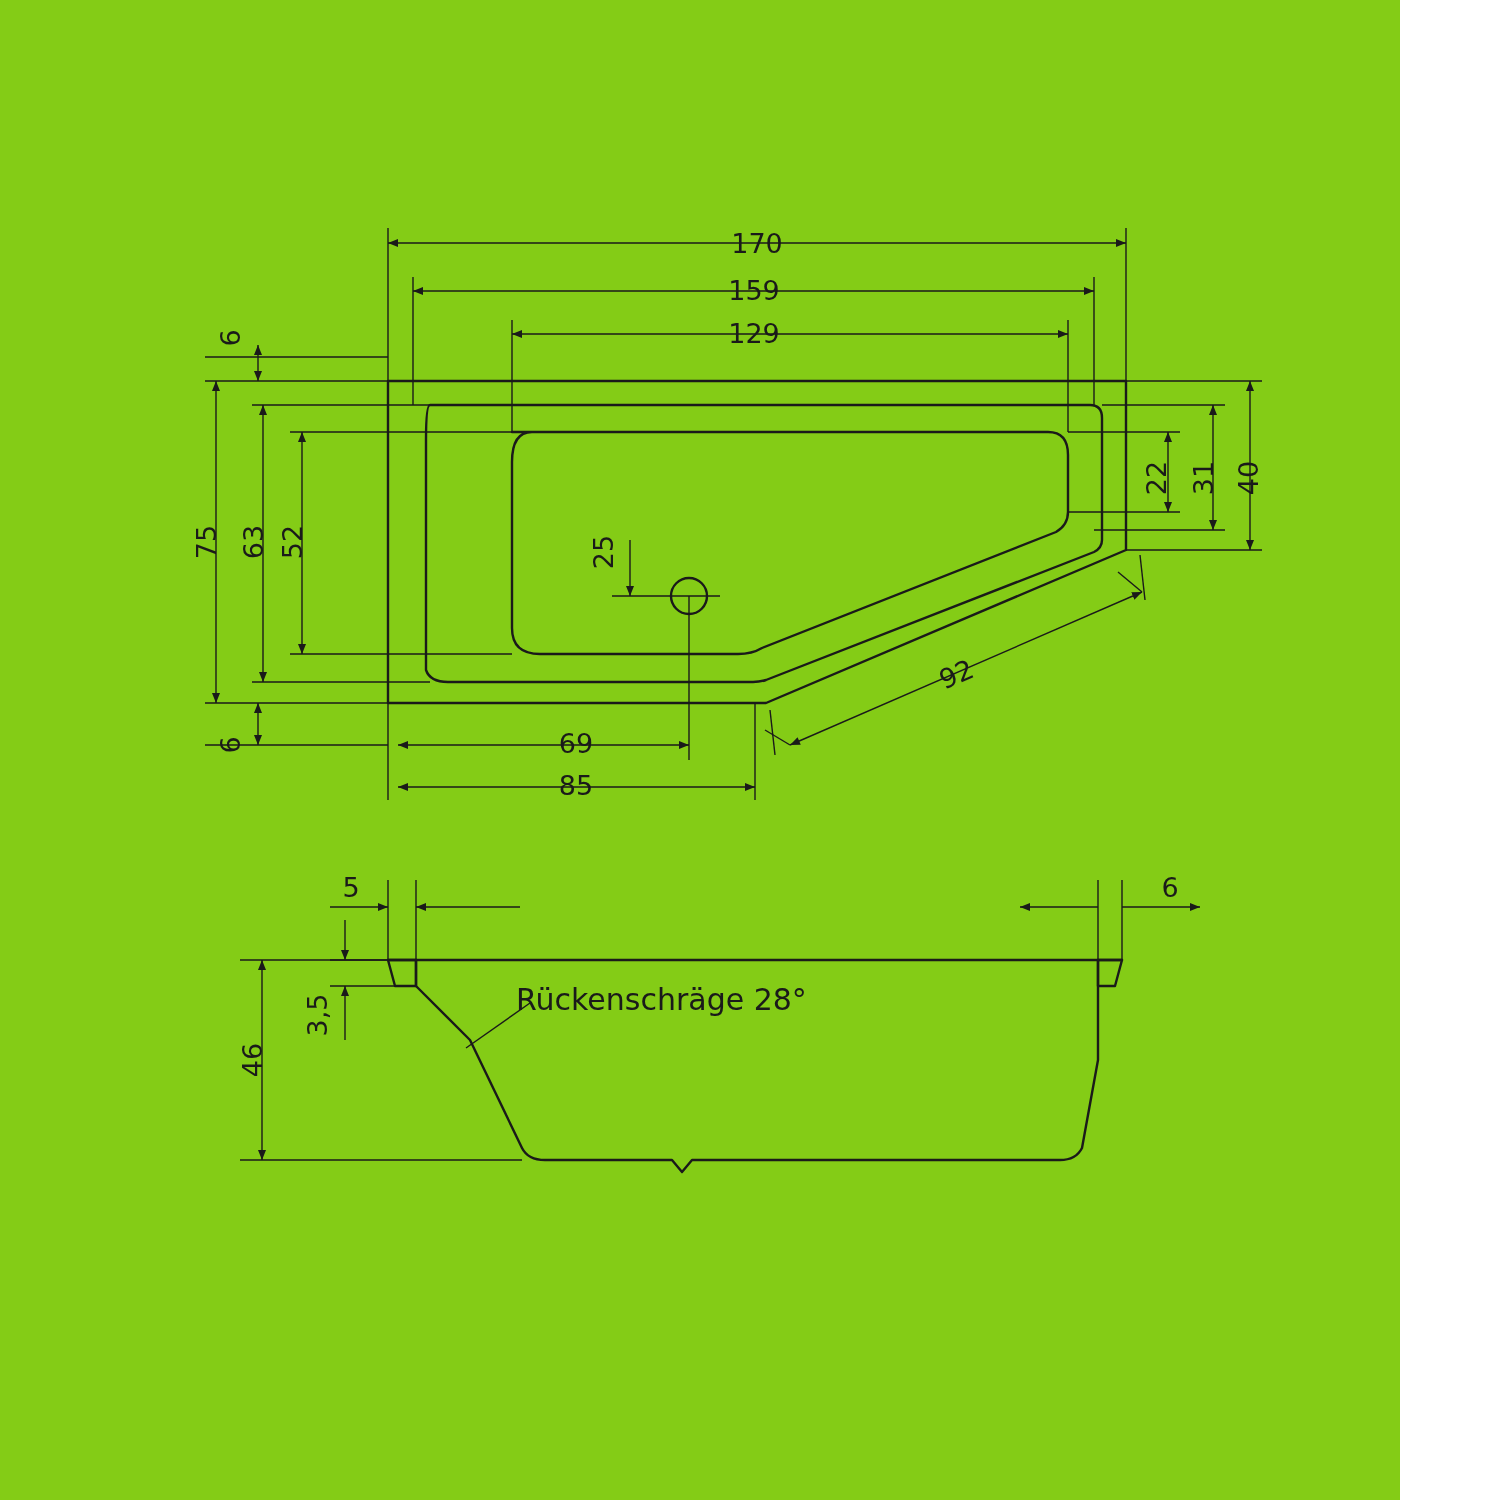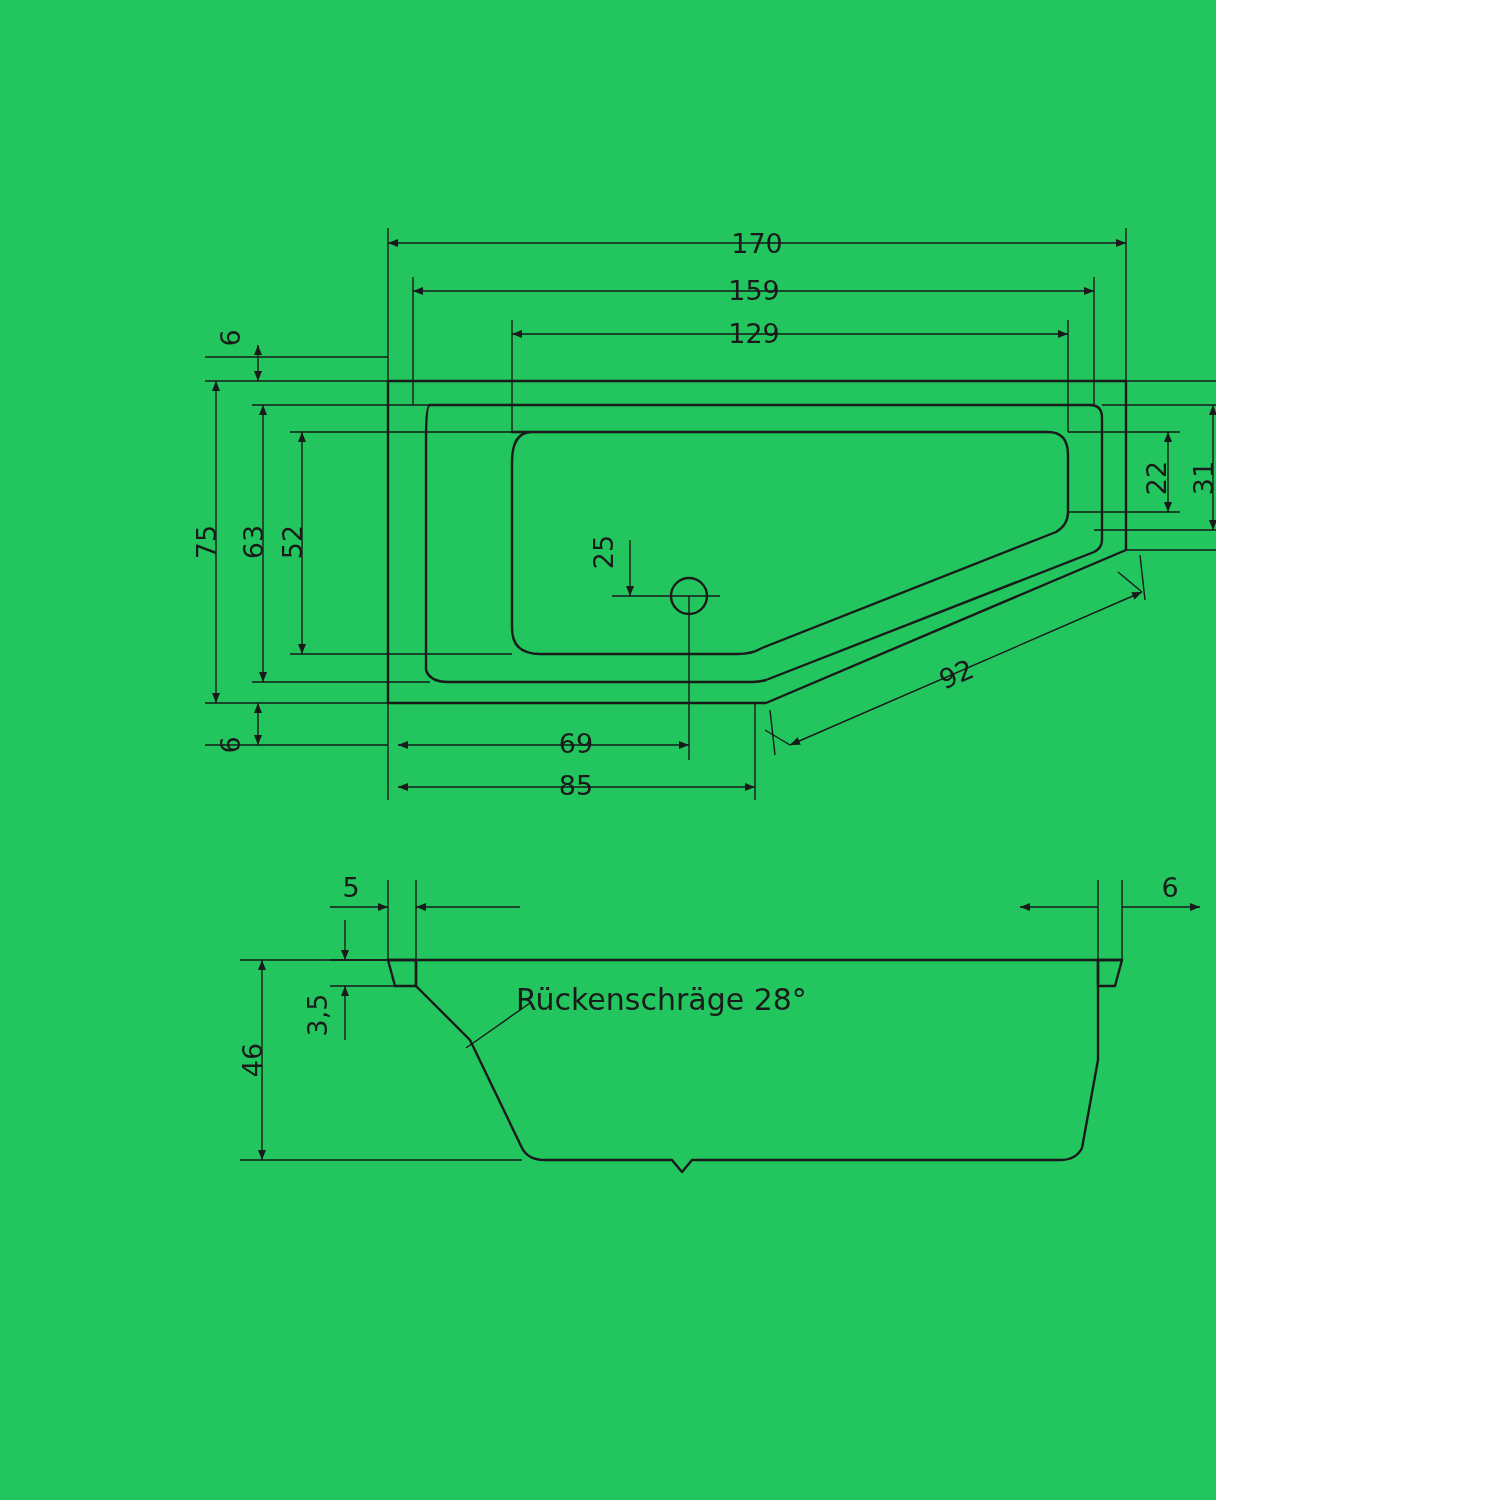--- a/index.html
+++ b/index.html
@@ -2,23 +2,23 @@
 <html><head>
 <meta charset="utf-8">
 <style>
   html, body {
     margin: 0;
     padding: 0;
     background: #ffffff;
   }
   #root {
     position: relative;
-    width: 1216px;
+    width: 1400px;
     height: 1500px;
-    background: #22c55e;
+    background: #84cc16;
     font-family: "DejaVu Sans", sans-serif;
     overflow: hidden;
   }
   svg.drawing {
     position: absolute;
     left: 0;
     top: 0;
     width: 1500px;
     height: 1500px;
   }

